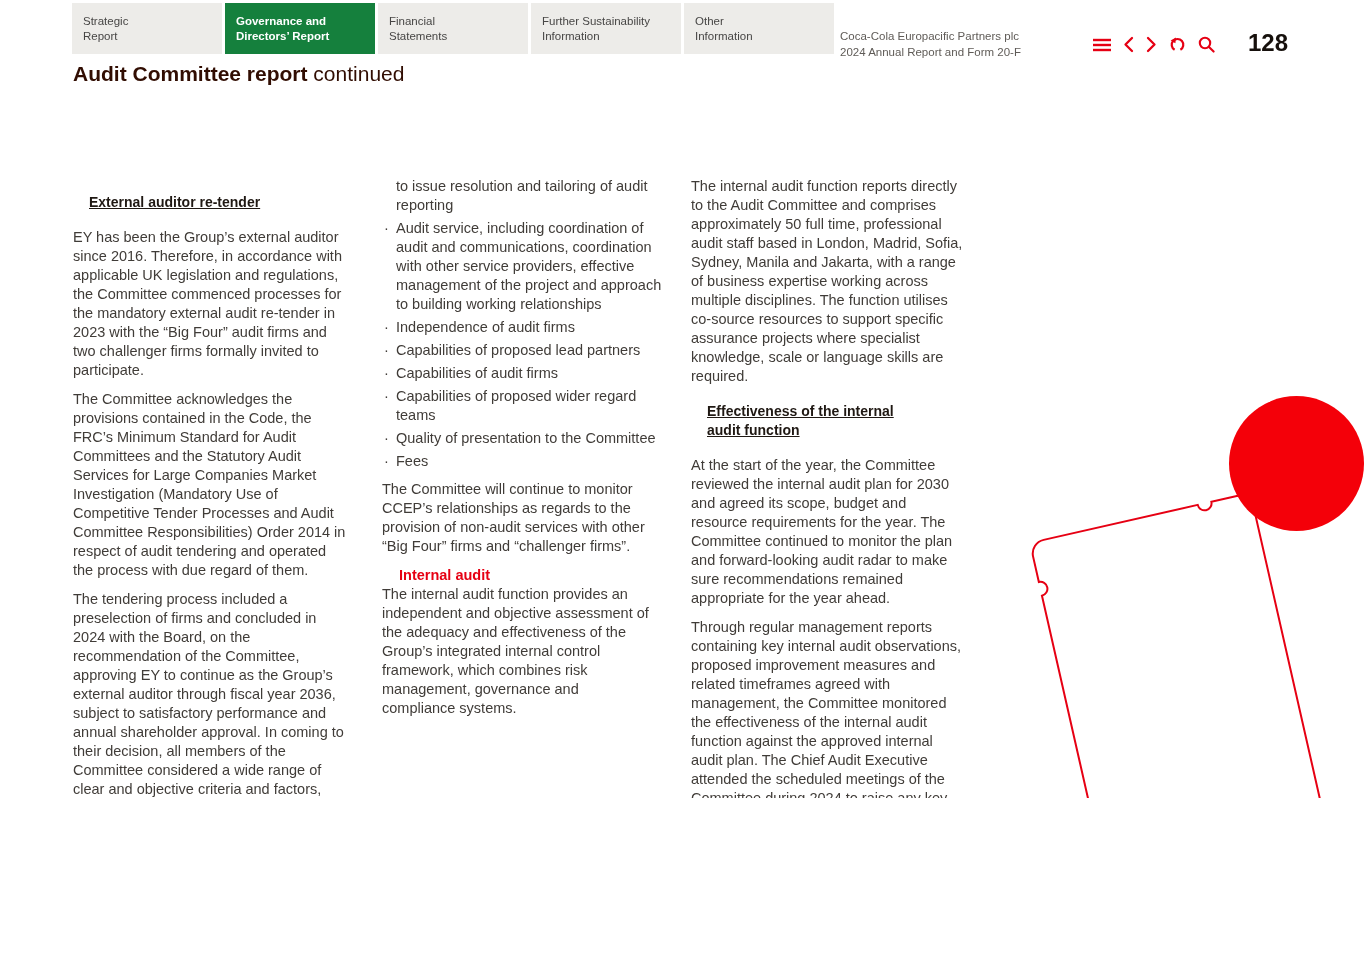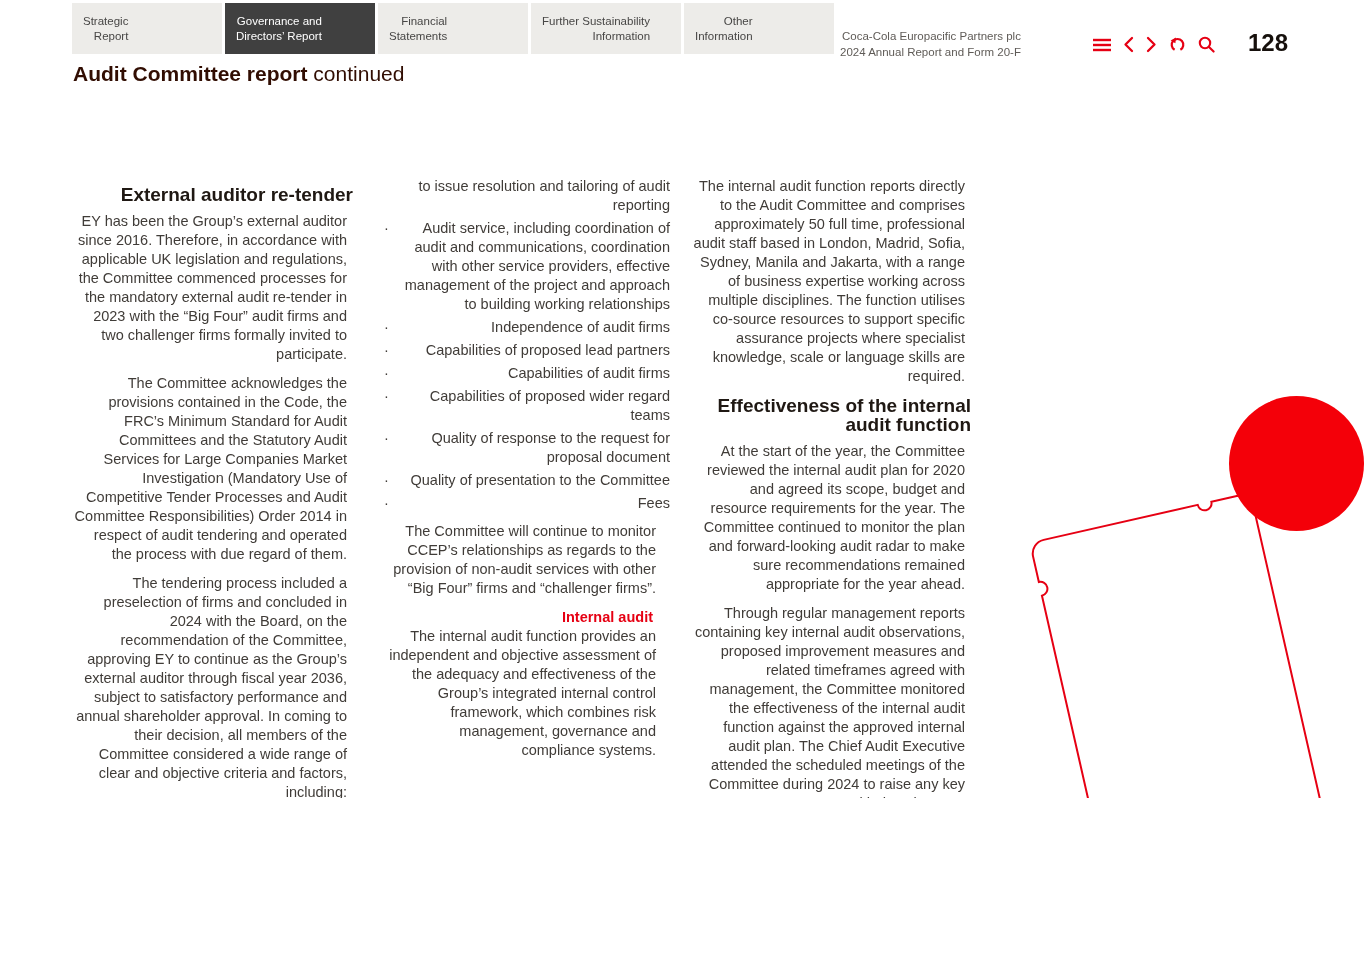--- a/index.html
+++ b/index.html
@@ -1,44 +1,44 @@
 <!DOCTYPE html>
 <html><head>
 <meta charset="utf-8">
 <style>
   html,body{margin:0;padding:0;background:#fff;}
   #canvas{position:relative;width:1365px;height:798px;background:#ffffff;overflow:hidden;
-          font-family:"Liberation Sans", sans-serif;text-align:right;}
+          font-family:"Liberation Sans", sans-serif;}
 
   
   .tabbar{position:absolute;left:72px;top:3px;display:flex;gap:3px;z-index:5;}
   .tab{width:150px;height:51px;background:#edece9;color:#474645;font-size:11.5px;
        line-height:1.3;display:flex;align-items:center;padding:0 11px;box-sizing:border-box;
        white-space:pre-line;cursor:pointer;}
-  .tab.active{background:#404040;color:#ffffff;font-weight:normal;}
+  .tab.active{background:#15803d;color:#ffffff;font-weight:bold;}
 
   .brand{position:absolute;left:840px;top:28px;font-size:11.5px;line-height:1.4;color:#5f5b57;z-index:5;}
 
   .icons{position:absolute;left:1093px;top:36px;display:flex;align-items:center;gap:12px;z-index:5;}
   .icons span{display:inline-flex;cursor:pointer;}
 
   .pagenum{position:absolute;left:1248px;top:29px;font-size:24px;font-weight:bold;color:#16100c;z-index:5;}
 
   
   .title{position:absolute;left:73px;top:62px;font-size:21px;color:#310d02;z-index:5;}
   .title .b{font-weight:bold;}
   .title .s{font-weight:normal;}
 
   
   .cols{position:absolute;left:73px;top:177px;display:grid;
         grid-template-columns:repeat(4,288px);column-gap:21px;z-index:4;}
   .col{font-size:14.5px;line-height:19px;color:#403c38;}
   .col p, .col h3{max-width:274px;}
   .col p.para{margin:0 0 10px;}
-  .col h3.heading{margin:8px;font-size:19px;line-height:19px;color:#1f1813;white-space:pre-line;}
+  .col h3.heading{margin:16px;font-size:14px;line-height:19px;color:#1f1813;white-space:pre-line;text-decoration:underline;}
   .col h3.heading-red{margin:9px 17px 0;font-size:14.5px;line-height:19px;color:#e60013;}
   .col p.bullet{position:relative;margin:0 0 4px;padding-left:14px;}
   .col p.bullet::before{content:"·";position:absolute;left:2px;top:0;}
   .col p.cont{margin:0 0 4px;padding-left:14px;}
   .col p.para + p.bullet{margin-top:7px;}
   .col p.bullet + p.para{margin-top:9px;}
 
   
   .red-circle{position:absolute;left:1229px;top:396px;width:135px;height:135px;
               border-radius:50%;background:#f40009;z-index:2;}
@@ -116,32 +116,31 @@
         <p class="para">The tendering process included a preselection of firms and concluded in 2024 with the Board, on the recommendation of the Committee, approving EY to continue as the Group’s external auditor through fiscal year 2036, subject to satisfactory performance and annual shareholder approval. In coming to their decision, all members of the Committee considered a wide range of clear and objective criteria and factors, including:</p>
         <p class="bullet">Audit approach, including risk assessment, material audit risks, use of technology in the audit, approach</p>
       </div>
       <div class="col">
         <p class="cont">to issue resolution and tailoring of audit reporting</p>
         <p class="bullet">Audit service, including coordination of audit and communications, coordination with other service providers, effective management of the project and approach to building working relationships</p>
         <p class="bullet">Independence of audit firms</p>
         <p class="bullet">Capabilities of proposed lead partners</p>
         <p class="bullet">Capabilities of audit firms</p>
         <p class="bullet">Capabilities of proposed wider regard teams</p>
-        <p class="bullet">Quality of response to the request for proposal document</p>
         <p class="bullet">Quality of presentation to the Committee</p>
         <p class="bullet">Fees</p>
         <p class="para">The Committee will continue to monitor CCEP’s relationships as regards to the provision of non-audit services with other “Big Four” firms and “challenger firms”.</p>
         <h3 class="heading-red">Internal audit</h3>
         <p class="para">The internal audit function provides an independent and objective assessment of the adequacy and effectiveness of the Group’s integrated internal control framework, which combines risk management, governance and compliance systems.</p>
       </div>
       <div class="col">
         <p class="para">The internal audit function reports directly to the Audit Committee and comprises approximately 50 full time, professional audit staff based in London, Madrid, Sofia, Sydney, Manila and Jakarta, with a range of business expertise working across multiple disciplines. The function utilises co-source resources to support specific assurance projects where specialist knowledge, scale or language skills are required.</p>
         <h3 class="heading">Effectiveness of the internal
 audit function</h3>
-        <p class="para">At the start of the year, the Committee reviewed the internal audit plan for 2020 and agreed its scope, budget and resource requirements for the year. The Committee continued to monitor the plan and forward-looking audit radar to make sure recommendations remained appropriate for the year ahead.</p>
+        <p class="para">At the start of the year, the Committee reviewed the internal audit plan for 2030 and agreed its scope, budget and resource requirements for the year. The Committee continued to monitor the plan and forward-looking audit radar to make sure recommendations remained appropriate for the year ahead.</p>
         <p class="para">Through regular management reports containing key internal audit observations, proposed improvement measures and related timeframes agreed with management, the Committee monitored the effectiveness of the internal audit function against the approved internal audit plan. The Chief Audit Executive attended the scheduled meetings of the Committee during 2024 to raise any key matters with the Directors.</p>
       </div>
     </main>
 
   <svg class="ticket-svg" width="395" height="510" viewBox="0 0 395 510">
     <g transform="translate(45,88) rotate(-12.8)">
       <path d="M14,0 L172,0 A7,7 0 0 0 186,0 L212,0 A14,14 0 0 1 226,14
                L226,366 A7,7 0 0 0 226,380 L226,406 A14,14 0 0 1 212,420
                L54,420 A7,7 0 0 0 40,420 L14,420 A14,14 0 0 1 0,406
                L0,54 A7,7 0 0 0 0,40 L0,14 A14,14 0 0 1 14,0 Z" fill="none" stroke="#e60013" stroke-width="2"></path>

